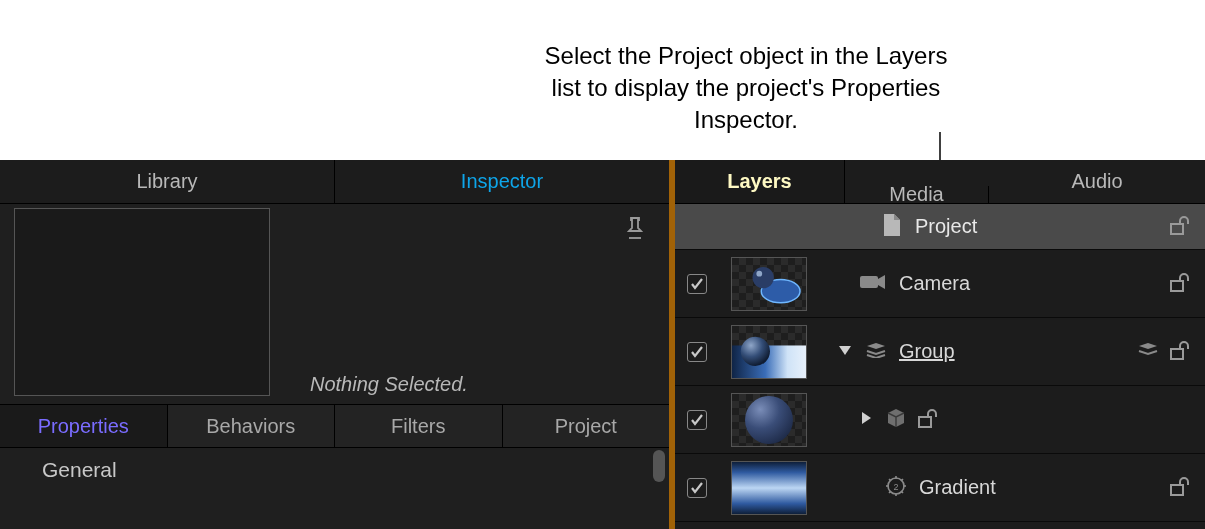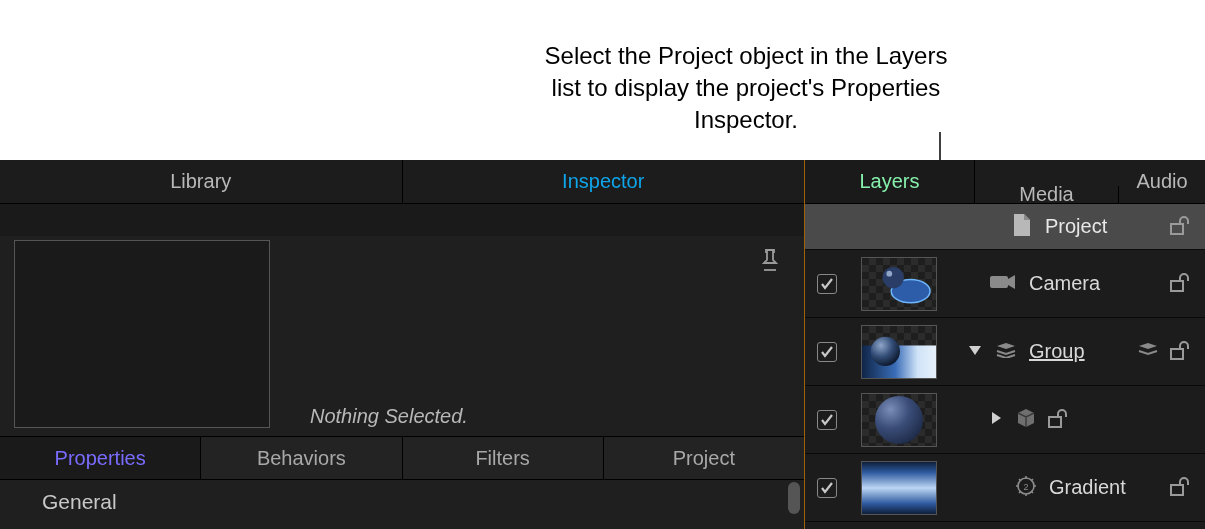--- a/index.html
+++ b/index.html
@@ -44,25 +44,24 @@
       top: 160px;
       left: 0;
       right: 0;
       bottom: 0;
       display: flex;
       background: #1a1a1a;
     }
 
     
     .left-panel {
-      width: 805px;
+      width: 675px;
       display: flex;
       flex-direction: column;
-      border-right: 1px solid #a16207;
-      gap: 32px;
+      border-right: 6px solid #a16207;
     }
 
     
     .tab-row {
       display: flex;
       height: 44px;
       background: #1c1c1c;
       border-bottom: 1px solid #000;
     }
     .tab {
@@ -169,21 +168,21 @@
     .rtab {
       display: flex;
       align-items: center;
       justify-content: center;
       font-size: 20px;
       color: #b8b8b8;
       cursor: pointer;
       border-right: 1px solid #000;
     }
     .rtab:last-child { border-right: none; }
-    .rtab.active { color: #86efac; font-weight: 400; background: #1a1a1a; }
+    .rtab.active { color: #fef9c3; font-weight: 700; background: #1a1a1a; }
     .rtab-layers { width: 170px; }
     .rtab-media  { width: 144px; margin-top: 26px; }
     .rtab-audio  { flex: 1; }
 
     
     .layers-list {
       flex: 1;
       display: flex;
       flex-direction: column;
     }

